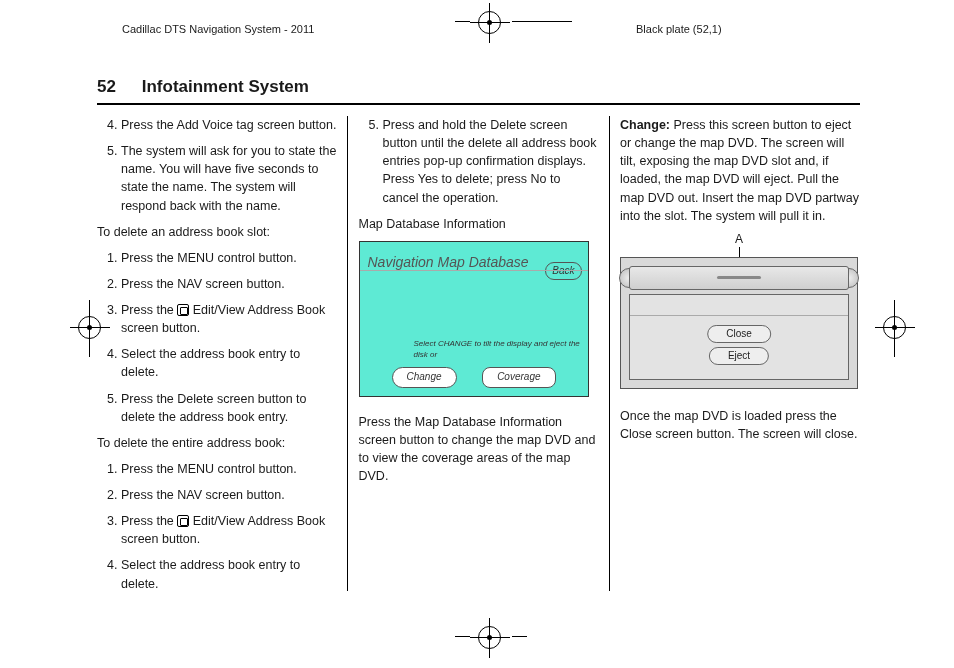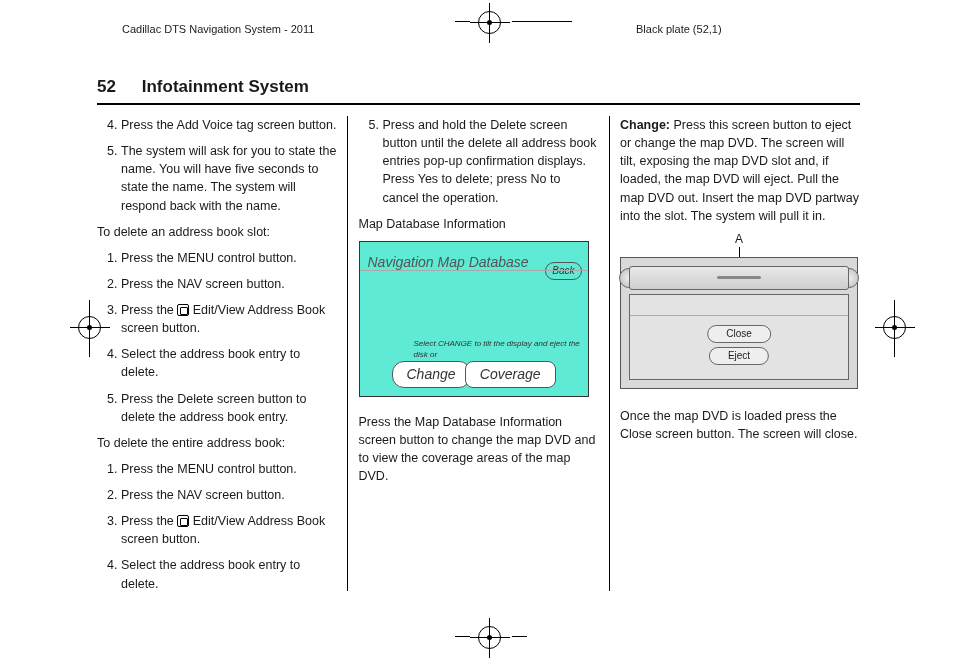--- a/index.html
+++ b/index.html
@@ -163,21 +163,21 @@
     border:1px solid #555; border-radius:10px;
     font-size:10px; padding:1px 6px; color:#333;
   }
   .fig1-caption {
     position:absolute; left:6px; top:96px;
     font-size:8px; color:#333;margin-left:48px;
   }
   .fig1-btn {
     position:absolute; bottom:8px;
     border:1px solid #555; border-radius:12px;
-    font-size:14px; padding:2px 14px; color:#333;
+    font-size:10px; padding:2px 14px; color:#333;
     background:#fff;
   }
   .fig1-change { left:32px; }
   .fig1-cov    { right:32px;border-radius:8px; }
   .fig1 .divider { position:absolute; left:0; right:0; top:28px; height:1px; background:#aaa; }
 
   
   .fig2-wrap { position:relative; width:238px; height:160px; margin: 8px 0 14px 0; }
   .fig2-label-A {
     position:absolute; left:50%; top:-2px; transform:translateX(-50%);

